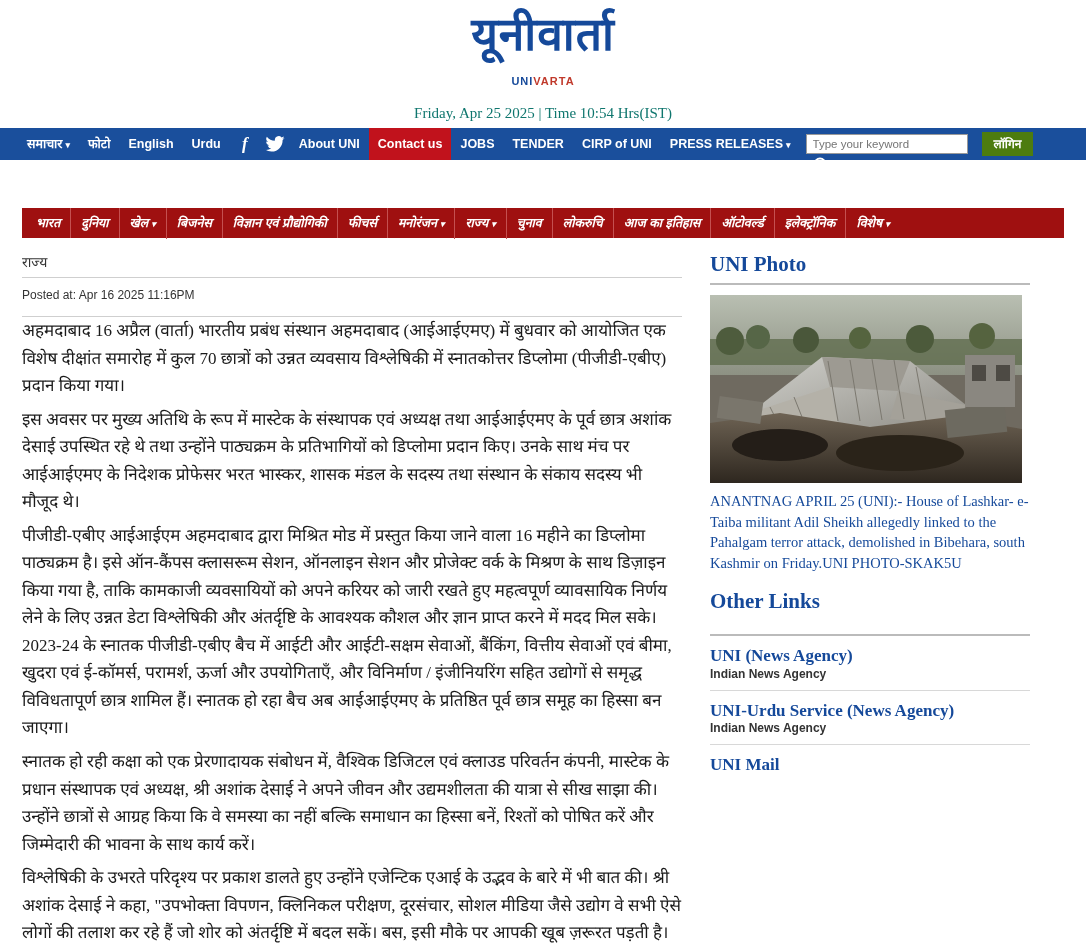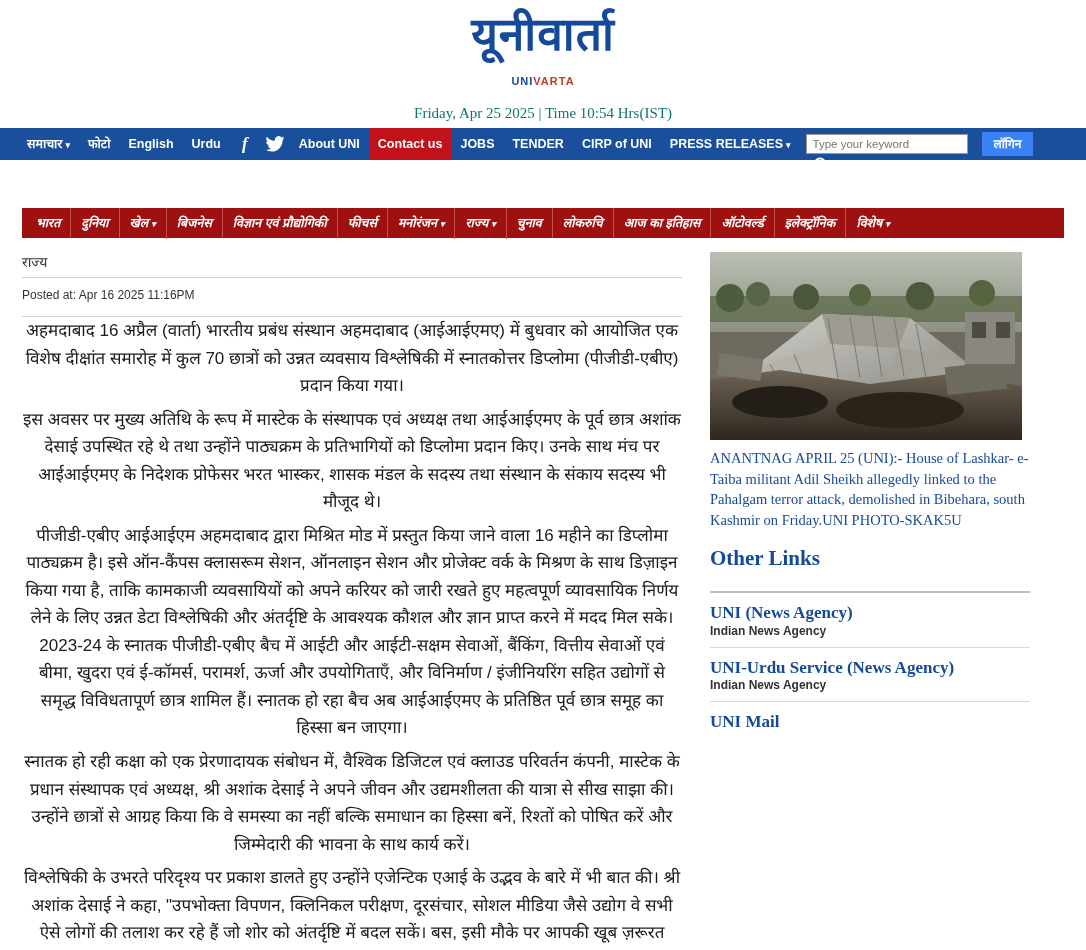--- a/index.html
+++ b/index.html
@@ -96,21 +96,21 @@
   }
   .search-icon-btn {
     position: absolute;
     left: 6px;
     top: 22px;
     width: 20px;
     height: 20px;
     cursor: pointer;
   }
   .login-btn {
-    background: #3b82f6;
+    background: #4d7c0f;
     color: #fff;
     font-size: 12px;
     font-weight: bold;
     padding: 4px 12px;
     margin-left: 14px;
     display: inline-block;
     line-height: 16px;
   }
 
   
@@ -163,26 +163,26 @@
   }
   .article-title {
     font-family: "Liberation Serif", serif;
     font-size: 25px;
     font-weight: bold;
     color: #15499a;
     line-height: 1.35;
     margin: 18px 0 14px 0;
   }
   .article-body p {
-    font-family: Liberation Sans, sans-serif;
+    font-family: Liberation Serif, serif;
     font-size: 17px;
     line-height: 1.62;
     color: #1a1a1a;
     margin: 0 0 6px 0;
-    text-align: center;
+    text-align: left;
   }
 
   
   .rc-head {
     font-family: "Liberation Serif", serif;
     font-size: 21px;
     font-weight: bold;
     color: #15499a;
     padding-bottom: 6px;
     border-bottom: 2px solid #bbbbbb;
@@ -300,20 +300,21 @@
     <div class="article-body">
       <p>अहमदाबाद 16 अप्रैल (वार्ता) भारतीय प्रबंध संस्थान अहमदाबाद (आईआईएमए) में बुधवार को आयोजित एक विशेष दीक्षांत समारोह में कुल 70 छात्रों को उन्नत व्यवसाय विश्लेषिकी में स्नातकोत्तर डिप्लोमा (पीजीडी-एबीए) प्रदान किया गया।</p>
       <p>इस अवसर पर मुख्य अतिथि के रूप में मास्टेक के संस्थापक एवं अध्यक्ष तथा आईआईएमए के पूर्व छात्र अशांक देसाई उपस्थित रहे थे तथा उन्होंने पाठ्यक्रम के प्रतिभागियों को डिप्लोमा प्रदान किए। उनके साथ मंच पर आईआईएमए के निदेशक प्रोफेसर भरत भास्कर, शासक मंडल के सदस्य तथा संस्थान के संकाय सदस्य भी मौजूद थे।</p>
       <p>पीजीडी-एबीए आईआईएम अहमदाबाद द्वारा मिश्रित मोड में प्रस्तुत किया जाने वाला 16 महीने का डिप्लोमा पाठ्यक्रम है। इसे ऑन-कैंपस क्लासरूम सेशन, ऑनलाइन सेशन और प्रोजेक्ट वर्क के मिश्रण के साथ डिज़ाइन किया गया है, ताकि कामकाजी व्यवसायियों को अपने करियर को जारी रखते हुए महत्वपूर्ण व्यावसायिक निर्णय लेने के लिए उन्नत डेटा विश्लेषिकी और अंतर्दृष्टि के आवश्यक कौशल और ज्ञान प्राप्त करने में मदद मिल सके। 2023-24 के स्नातक पीजीडी-एबीए बैच में आईटी और आईटी-सक्षम सेवाओं, बैंकिंग, वित्तीय सेवाओं एवं बीमा, खुदरा एवं ई-कॉमर्स, परामर्श, ऊर्जा और उपयोगिताएँ, और विनिर्माण / इंजीनियरिंग सहित उद्योगों से समृद्ध विविधतापूर्ण छात्र शामिल हैं। स्नातक हो रहा बैच अब आईआईएमए के प्रतिष्ठित पूर्व छात्र समूह का हिस्सा बन जाएगा।</p>
       <p>स्नातक हो रही कक्षा को एक प्रेरणादायक संबोधन में, वैश्विक डिजिटल एवं क्लाउड परिवर्तन कंपनी, मास्टेक के प्रधान संस्थापक एवं अध्यक्ष, श्री अशांक देसाई ने अपने जीवन और उद्यमशीलता की यात्रा से सीख साझा की। उन्होंने छात्रों से आग्रह किया कि वे समस्या का नहीं बल्कि समाधान का हिस्सा बनें, रिश्तों को पोषित करें और जिम्मेदारी की भावना के साथ कार्य करें।</p>
       <p>विश्लेषिकी के उभरते परिदृश्य पर प्रकाश डालते हुए उन्होंने एजेन्टिक एआई के उद्भव के बारे में भी बात की। श्री अशांक देसाई ने कहा, "उपभोक्ता विपणन, क्लिनिकल परीक्षण, दूरसंचार, सोशल मीडिया जैसे उद्योग वे सभी ऐसे लोगों की तलाश कर रहे हैं जो शोर को अंतर्दृष्टि में बदल सकें। बस, इसी मौके पर आपकी खूब ज़रूरत पड़ती है। डेटा विश्लेषक, बिजनेस इंटेलिजेंस प्रोफेशनल्स से लेकर प्रोडक्ट मैनेजर और डिसीजन साईंटिस्ट जैसी भूमिकाओं तक - आपके सामने बहुत सारे विकल्प हैं। लेकिन याद रखें - विश्लेषिकी तेज़ी से बदल रही है। आपने चैटजीपीटी</p>
     </div>
   </div>
 
   <div class="right-col">
+    <div class="rc-head">UNI Photo</div>
 
     <div class="photo-box">
       <svg width="312" height="188" viewBox="0 0 312 188" aria-hidden="true">
         <defs>
           <linearGradient id="sky" x1="0" y1="0" x2="0" y2="1">
             <stop offset="0%" stop-color="#b9bfb2"></stop>
             <stop offset="100%" stop-color="#8d9183"></stop>
           </linearGradient>
           <linearGradient id="tin" x1="0" y1="0" x2="1" y2="1">
             <stop offset="0%" stop-color="#cfcfca"></stop>

